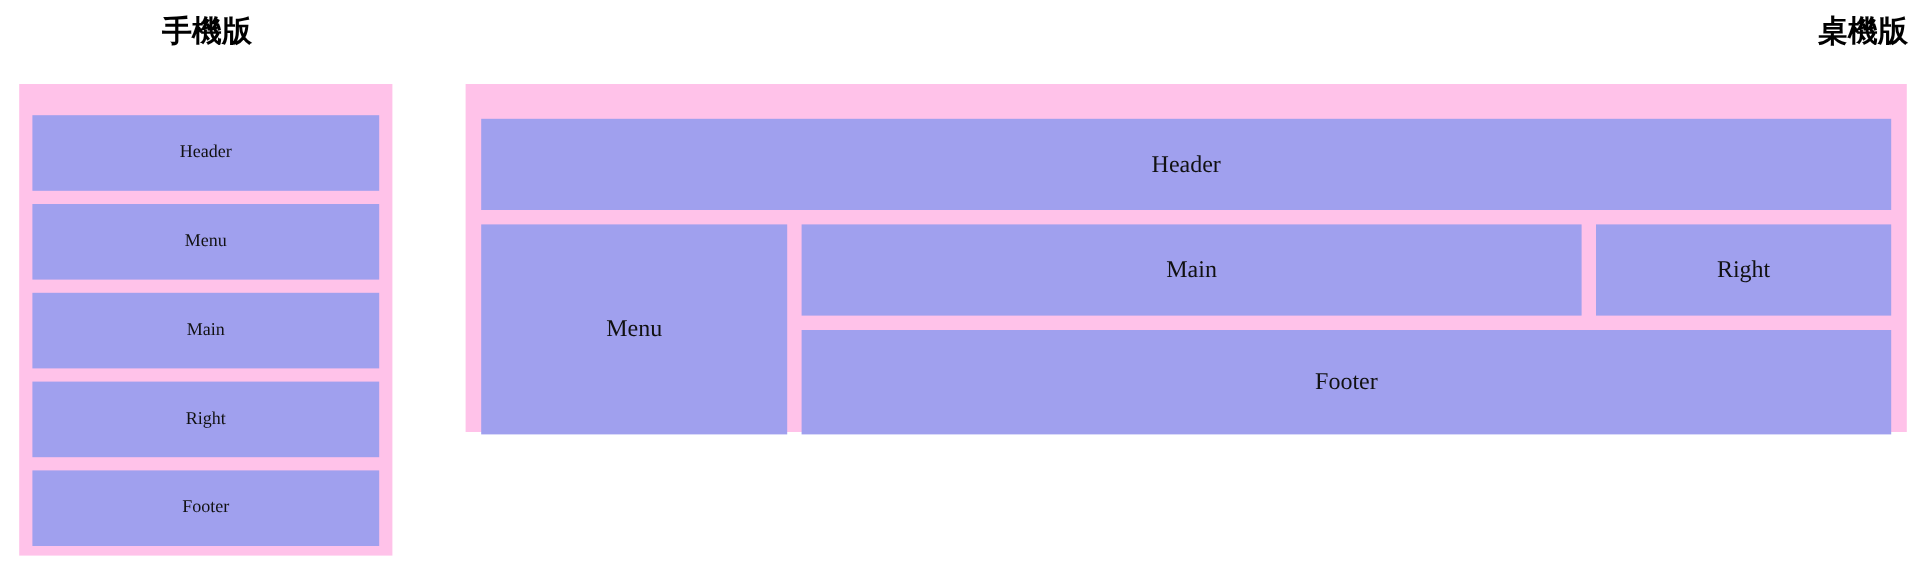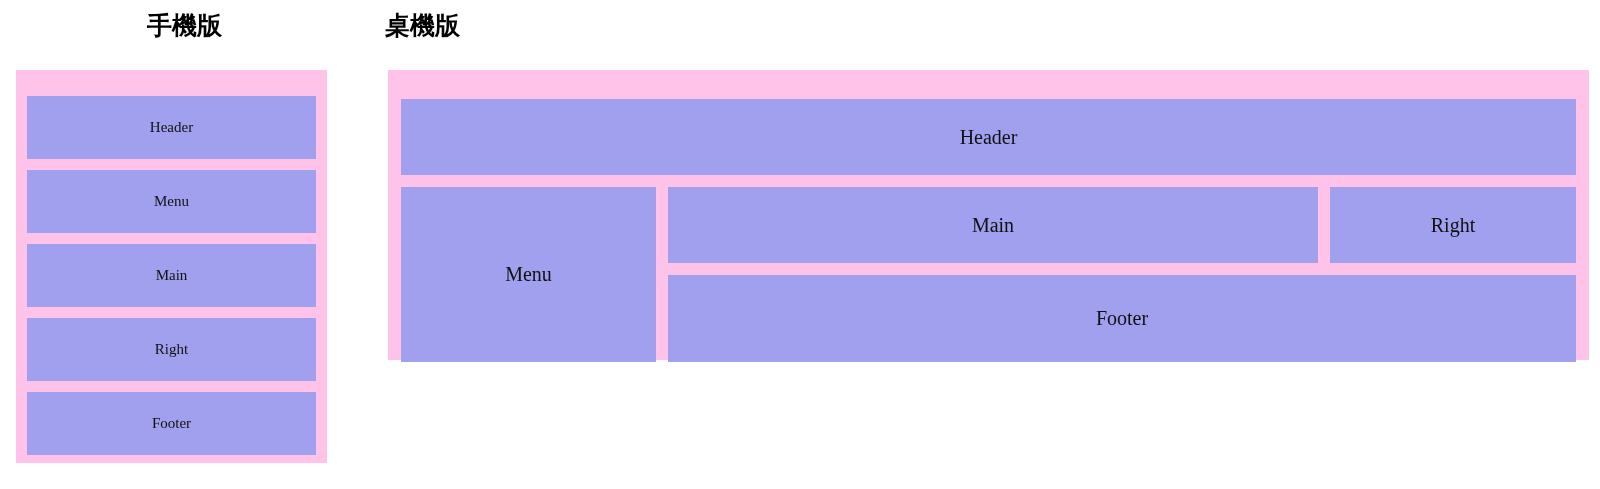--- a/index.html
+++ b/index.html
@@ -19,22 +19,22 @@
   .title {
     position: absolute;
     top: 10px;
     font-family: "DejaVu Sans", sans-serif;
     font-weight: bold;
     font-size: 25px;
     line-height: 32px;
     color: #000000;
     white-space: nowrap;
   }
-  #title-mobile  { left: 0;   width: 345px;  text-align: center; margin-left: 12px; }
-  #title-desktop { left: 385px; width: 1205px; text-align: left; }
+  #title-mobile  { left: 0;   width: 345px;  text-align: center; }
+  #title-desktop { left: 385px; width: 1205px; text-align: right; }
 
   
   .panel {
     background: #ffc2e9;
     position: absolute;
     box-sizing: border-box;
   }
   .cell {
     background: #a0a0ee;
     color: #111111;

